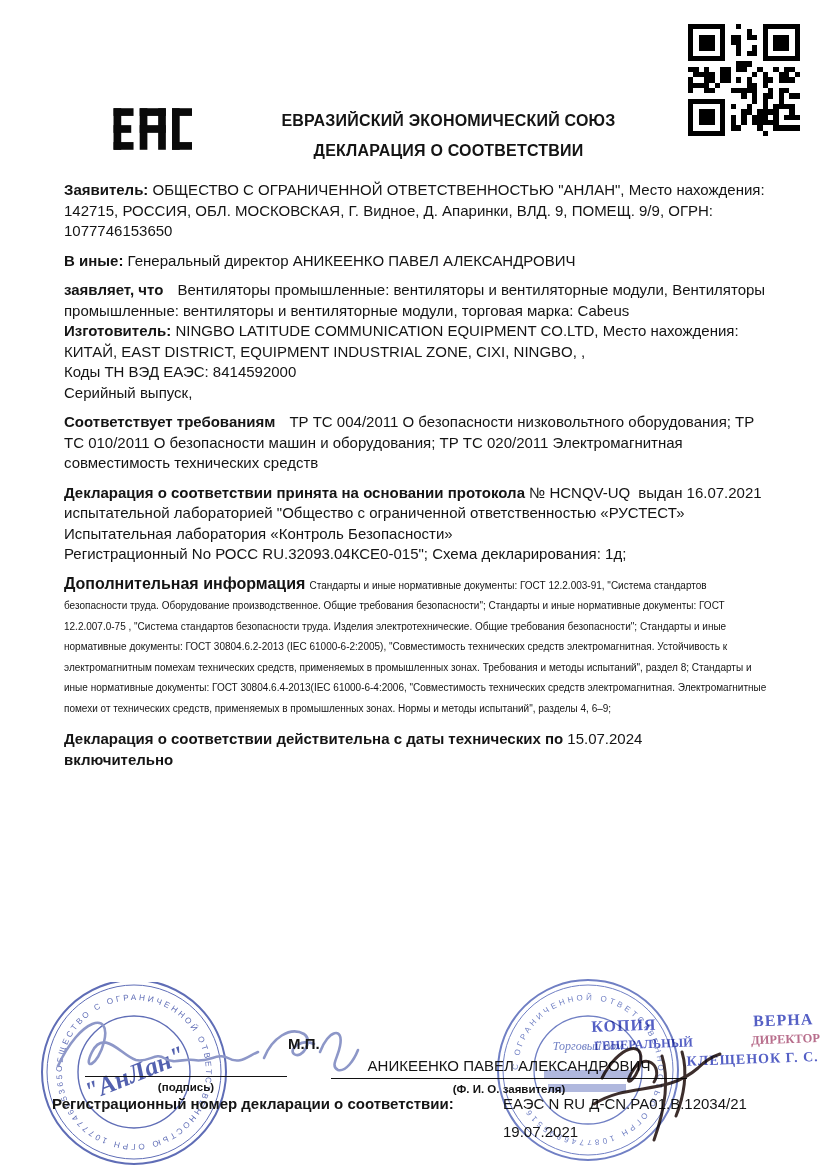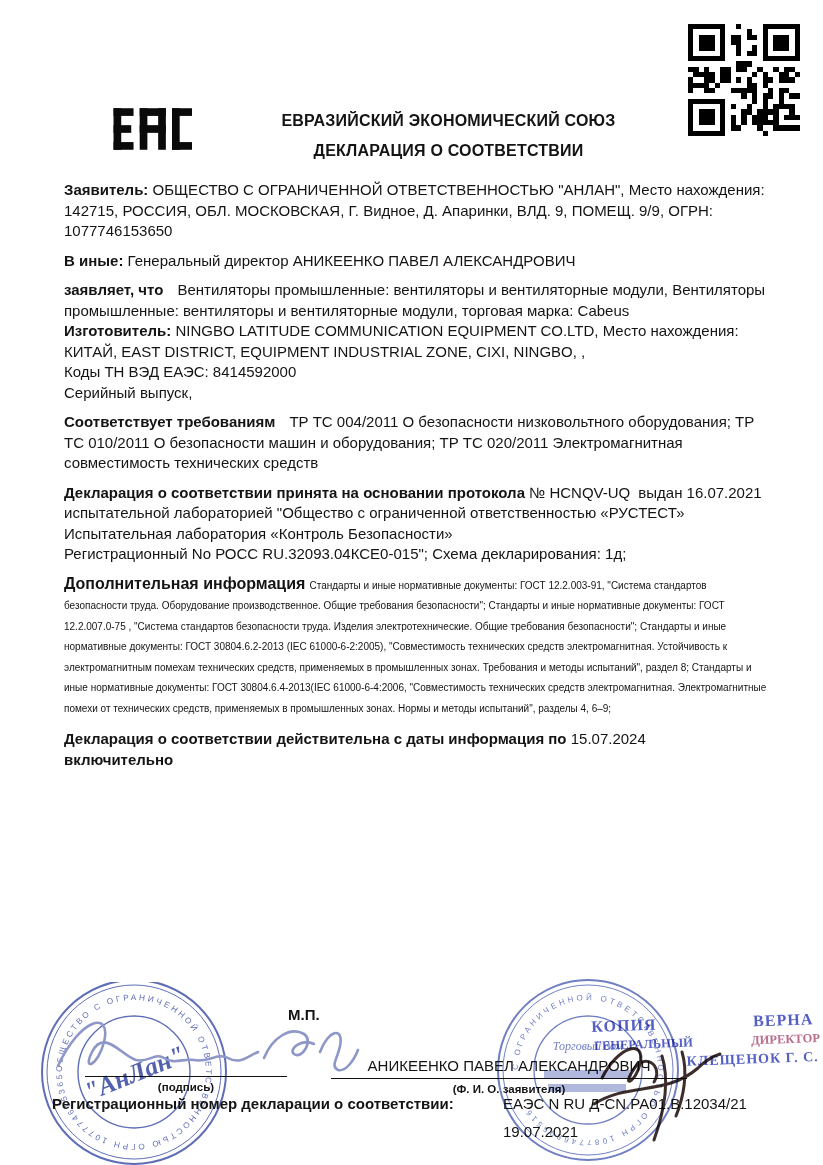--- a/index.html
+++ b/index.html
@@ -14,21 +14,21 @@
   .title-line{font-weight:bold;font-size:16px;line-height:18px;margin-bottom:12px;letter-spacing:.2px;padding-left:37px;}
   
   .content{position:absolute;left:64px;top:180px;width:704px;font-size:15px;line-height:20.5px;}
   .para{margin:0 0 9px 0;}
   .b{font-weight:bold;}
   .lbl-gap{margin-right:14px;}
   .num-gap{margin-left:8px;}
   .small-info{font-size:10px;line-height:13.4px;}
   .add-label{font-weight:bold;font-size:16px;}
   
-  .mp{position:absolute;left:288px;top:1006px;font-weight:bold;font-size:15px;}
+  .mp{position:absolute;left:288px;top:1035px;font-weight:bold;font-size:15px;}
   .sig-line{position:absolute;height:0;border-bottom:1.6px solid #111;}
   .sig-line.left{left:85px;top:1076px;width:202px;}
   .sig-line.right{left:331px;top:1078px;width:356px;}
   .sig-caption{position:absolute;font-weight:bold;font-size:11.5px;}
   .cap-left{left:85px;top:1081px;width:202px;text-align:center;}
   .cap-right{left:331px;top:1083px;width:356px;text-align:center;}
   .fio-name{position:absolute;left:331px;top:1057px;width:356px;text-align:center;font-size:15px;}
   .reg-row-label{position:absolute;left:52px;font-weight:bold;font-size:15px;}
   .reg-row-value{position:absolute;left:503px;font-size:15px;}
   .r1{top:1095px;} .r2{top:1123px;}
@@ -222,21 +222,21 @@
 
     <p class="para"><span class="b lbl-gap">Соответствует требованиям</span><span>ТР ТС 004/2011 О безопасности низковольтного оборудования; ТР ТС 010/2011 О безопасности машин и оборудования; ТР ТС 020/2011 Электромагнитная совместимость технических средств</span></p>
 
     <p class="para"><span class="b">Декларация о соответствии принята на основании протокола</span> <span>№ HCNQV-UQ</span><span class="num-gap">выдан 16.07.2021</span><br>
       <span>испытательной лабораторией "Общество с ограниченной ответственностью «РУСТЕСТ»</span><br>
       <span>Испытательная лаборатория «Контроль Безопасности»</span><br>
       <span>Регистрационный No РОСС RU.32093.04КСЕ0-015"; Схема декларирования: 1д;</span></p>
 
     <p class="para"><span class="add-label">Дополнительная информация</span> <span class="small-info">Стандарты и иные нормативные документы: ГОСТ 12.2.003-91, "Система стандартов безопасности труда. Оборудование производственное. Общие требования безопасности"; Стандарты и иные нормативные документы: ГОСТ 12.2.007.0-75 , "Система стандартов безопасности труда. Изделия электротехнические. Общие требования безопасности"; Стандарты и иные нормативные документы: ГОСТ 30804.6.2-2013 (IEC 61000-6-2:2005), "Совместимость технических средств электромагнитная. Устойчивость к электромагнитным помехам технических средств, применяемых в промышленных зонах. Требования и методы испытаний", раздел 8; Стандарты и иные нормативные документы: ГОСТ 30804.6.4-2013(IEC 61000-6-4:2006, "Совместимость технических средств электромагнитная. Электромагнитные помехи от технических средств, применяемых в промышленных зонах. Нормы и методы испытаний", разделы 4, 6–9;</span></p>
 
-    <p class="para" style="margin-top:12px;"><span class="b">Декларация о соответствии действительна с даты информация по</span> <span>15.07.2024</span><br>
+    <p class="para" style="margin-top:12px;"><span class="b">Декларация о соответствии действительна с даты технических по</span> <span>15.07.2024</span><br>
       <span class="b">включительно</span></p>
   </div>
 
   <div class="stamp stamp-left">
     <svg width="220" height="185" viewBox="0 0 220 185" style="opacity:.82;">
       <defs>
         <path id="ringL" d="M110,90 m-72,0 a72,72 0 1,1 144,0 a72,72 0 1,1 -144,0"></path>
       </defs>
       <g stroke="#3c4da6" fill="none">
         <circle cx="110" cy="90" r="92" stroke-width="2"></circle>

